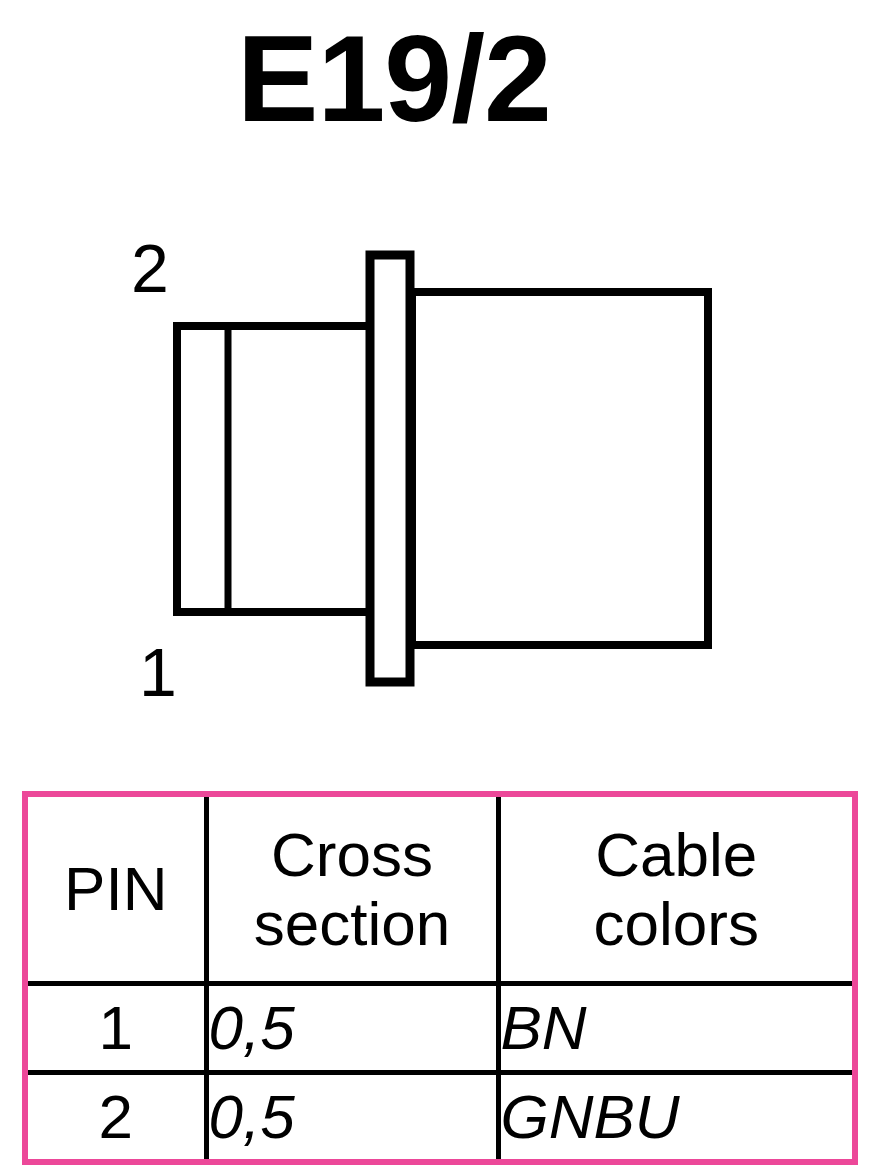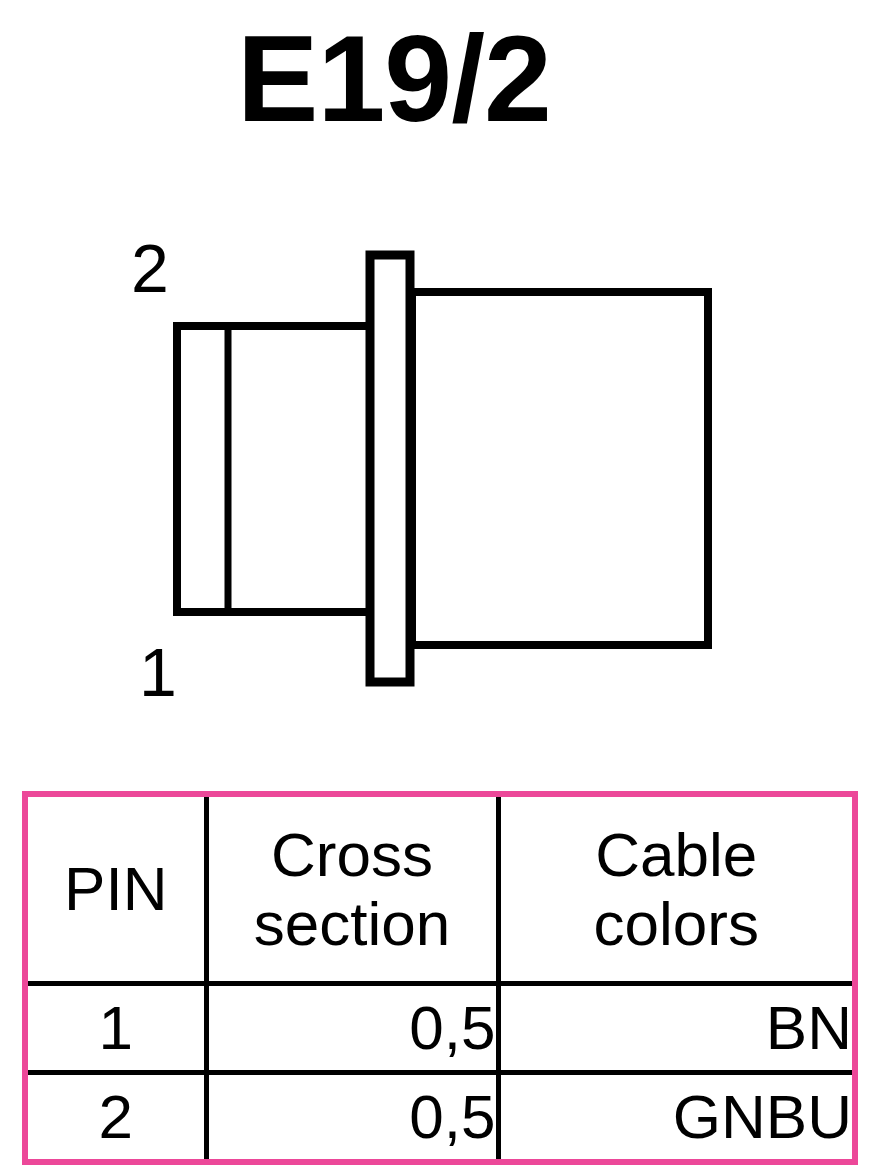--- a/index.html
+++ b/index.html
@@ -85,23 +85,24 @@
   .head-cell {
     text-align: center;
     height: 184px;
     padding: 0 6px;
   }
   .cell-pin {
     text-align: center;
     height: 84px;
   }
   .cell-value {
-    text-align: right;
+    text-align: left;
     padding-left: 22px;
     height: 84px;
+    font-style: italic;
   }
 </style>
 </head>
 <body>
 
 <div id="page">
 
   <div class="title">E19/2</div>
 
   <div class="drawing">

